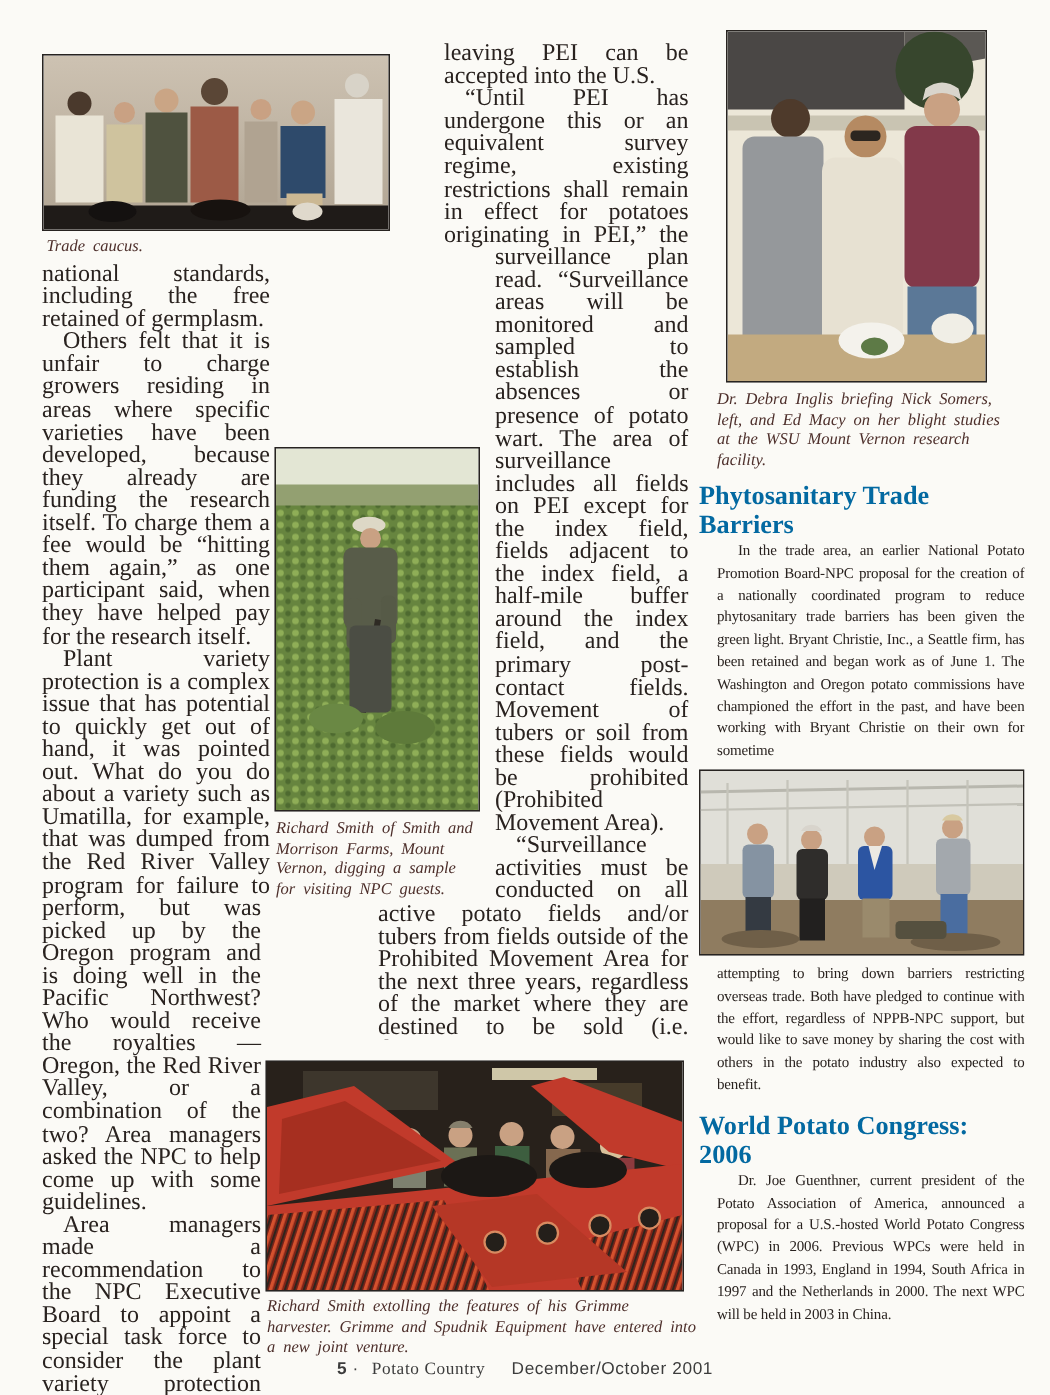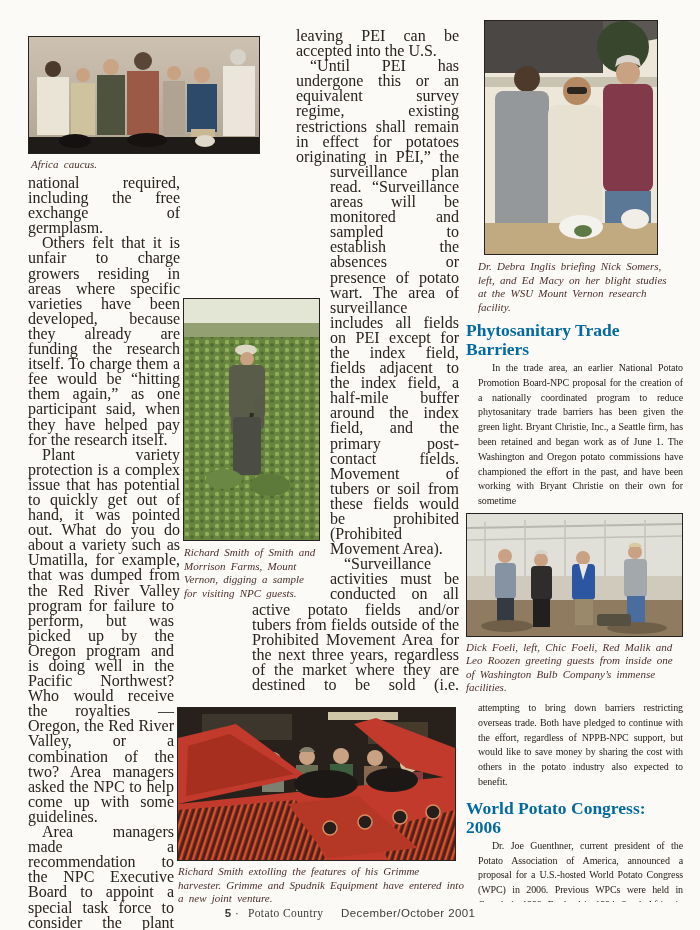--- a/index.html
+++ b/index.html
@@ -96,26 +96,26 @@
       <rect x="158" y="47" width="30" height="48" fill="#2e4a6b"></rect>
     <rect x="162" y="92" width="24" height="20" fill="#cbb893"></rect>
     <circle cx="209" cy="20" r="8" fill="#d8d3c8"></circle>
       <rect x="194" y="29" width="32" height="70" fill="#eae6dc"></rect>
     <rect x="0" y="100" width="230" height="16" fill="#1f1b18"></rect>
     <ellipse cx="46" cy="104" rx="16" ry="7" fill="#141110"></ellipse>
     <ellipse cx="118" cy="103" rx="20" ry="7" fill="#17120f"></ellipse>
     <ellipse cx="176" cy="104" rx="10" ry="6" fill="#dfd9cc"></ellipse>
   </svg>
 </div>
-<div class="abs caption" style="left:31px; top:158px; width:150px;">Africa caucus.</div>
+<div class="abs caption" style="left:31px; top:158px; width:150px;">Trade caucus.</div>
 
 <div id="leftcol" class="abs flow">
   <div class="sp1"></div>
   <div class="sp2"></div>
-  <p>national required, including the free exchange of germplasm.</p>
+  <p>national standards, including the free retained of germplasm.</p>
   <p class="ind">Others felt that it is unfair to charge growers residing in areas where specific varieties have been developed, because they already are funding the research itself. To charge them a fee would be “hitting them again,” as one participant said, when they have helped pay for the research itself.</p>
   <p class="ind">Plant variety protection is a complex issue that has potential to quickly get out of hand, it was pointed out. What do you do about a variety such as Umatilla, for example, that was dumped from the Red River Valley program for failure to perform, but was picked up by the Oregon program and is doing well in the Pacific Northwest? Who would receive the royalties — Oregon, the Red River Valley, or a combination of the two? Area managers asked the NPC to help come up with some guidelines.</p>
   <p class="ind">Area managers made a recommendation to the NPC Executive Board to appoint a special task force to consider the plant variety protection issue.</p>
   <h2 class="head">Potato Wart Surveillance Plan</h2>
   <p class="ind">On the Prince Edward Island potato wart issue, Jerry Hill, the NPC’s Washington, D.C. lobbyist, informed attendees that APHIS has proposed a 3-year surveillance plan. The plan spells out conditions that must be met before any field-grown potatoes</p>
 </div>
 
 <div id="midcol" class="abs flow">
   <div class="sp1"></div>
   <div class="sp2"></div>
@@ -203,21 +203,20 @@
         <rect x="108" y="85" width="18" height="26" fill="#9a8a6c"></rect>
       <circle cx="168" cy="38" r="7" fill="#c9a183"></circle>
         <path d="M161 33 a8 8 0 0 1 14 0 z" fill="#d8c9a0"></path>
         <rect x="157" y="45" width="23" height="38" rx="4" fill="#a3a8ad"></rect>
         <rect x="160" y="82" width="18" height="32" fill="#4a6da0"></rect>
       <ellipse cx="40" cy="112" rx="26" ry="6" fill="#6f5f48"></ellipse>
       <ellipse cx="170" cy="114" rx="30" ry="6" fill="#6f5f48"></ellipse>
       <rect x="130" y="100" width="34" height="12" rx="3" fill="#55503f"></rect>
     </svg>
   </div>
-  <div class="caption cap4">Dick Foeli, left, Chic Foeli, Red Malik and Leo Roozen greeting guests from inside one of Washington Bulb Company’s immense facilities.</div>
   <p class="p1">attempting to bring down barriers restricting overseas trade. Both have pledged to continue with the effort, regardless of NPPB-NPC support, but would like to save money by sharing the cost with others in the potato industry also expected to benefit.</p>
   <h2 class="head h2">World Potato Congress: 2006</h2>
   <p class="ind p2">Dr. Joe Guenthner, current president of the Potato Association of America, announced a proposal for a U.S.-hosted World Potato Congress (WPC) in 2006. Previous WPCs were held in Canada in 1993, England in 1994, South Africa in 1997 and the Netherlands in 2000. The next WPC will be held in 2003 in China.</p>
 </div>
 
 <div class="abs photo" style="left:177px; top:707px; width:279px; height:154px;">
   <svg width="277" height="152" viewBox="0 0 277 152">
     <defs>
       <pattern id="rollers" width="6" height="6" patternUnits="userSpaceOnUse" patternTransform="rotate(18)">
         <rect width="6" height="6" fill="#7e2418"></rect>

